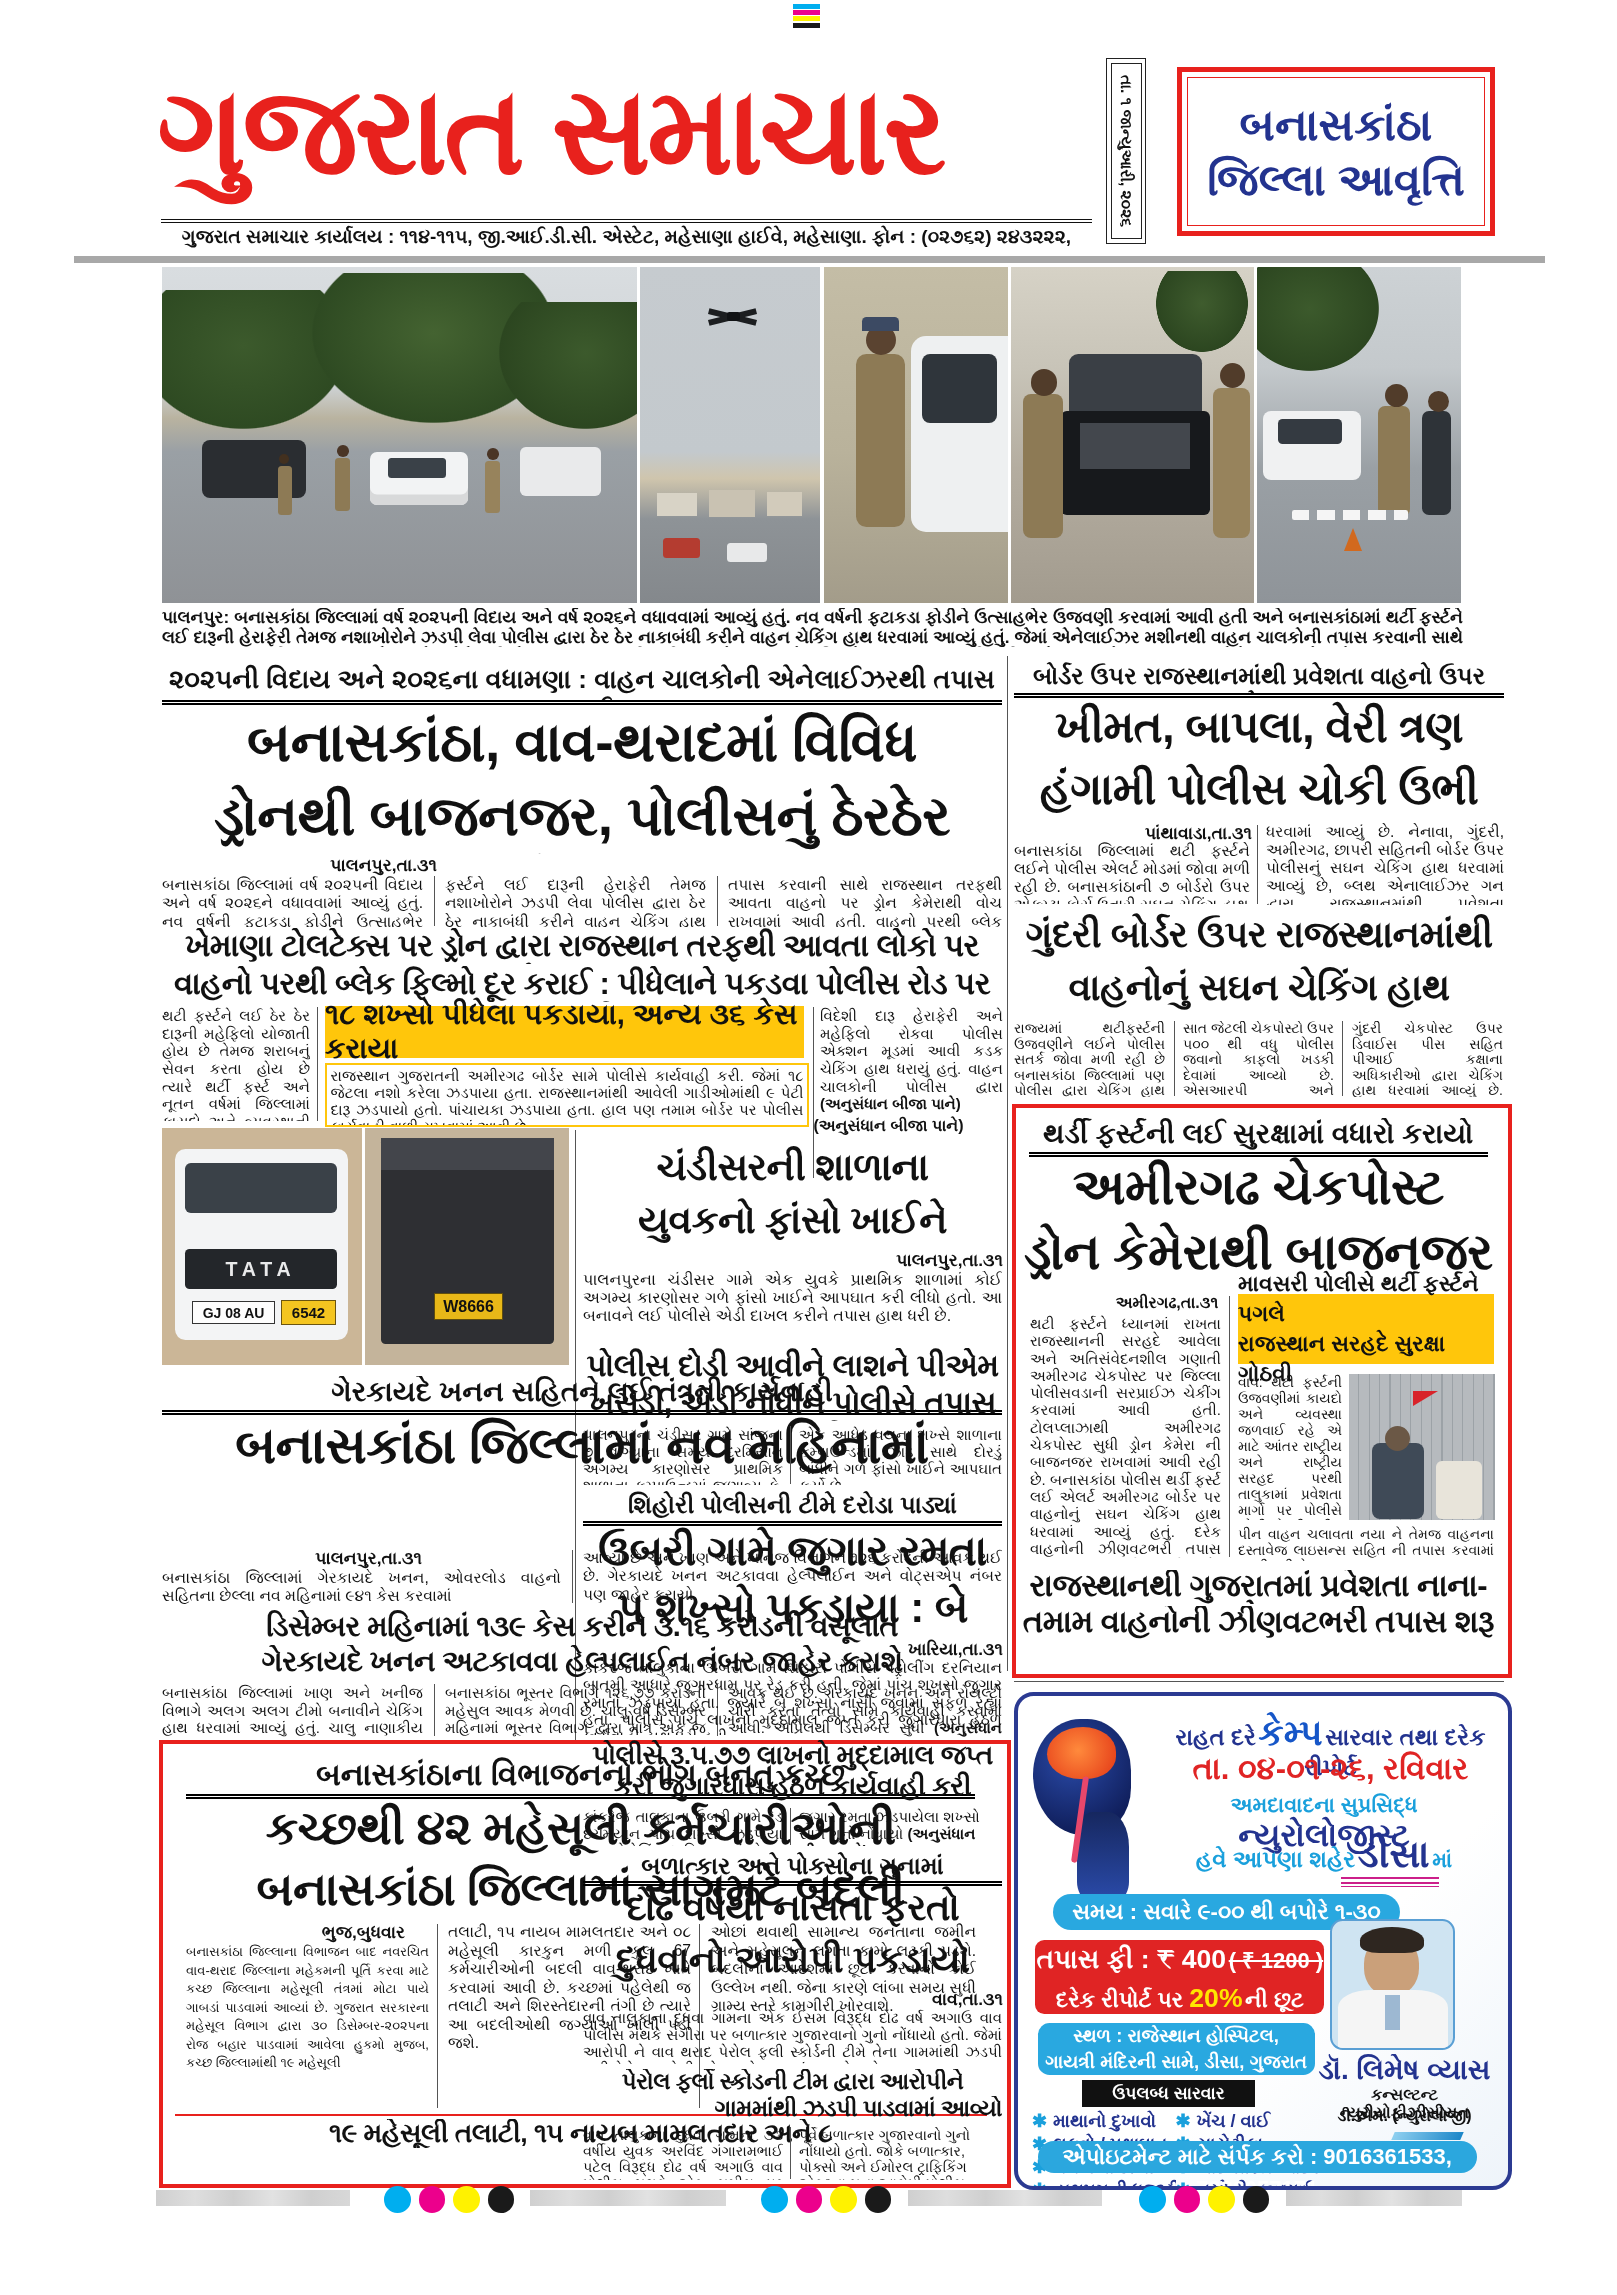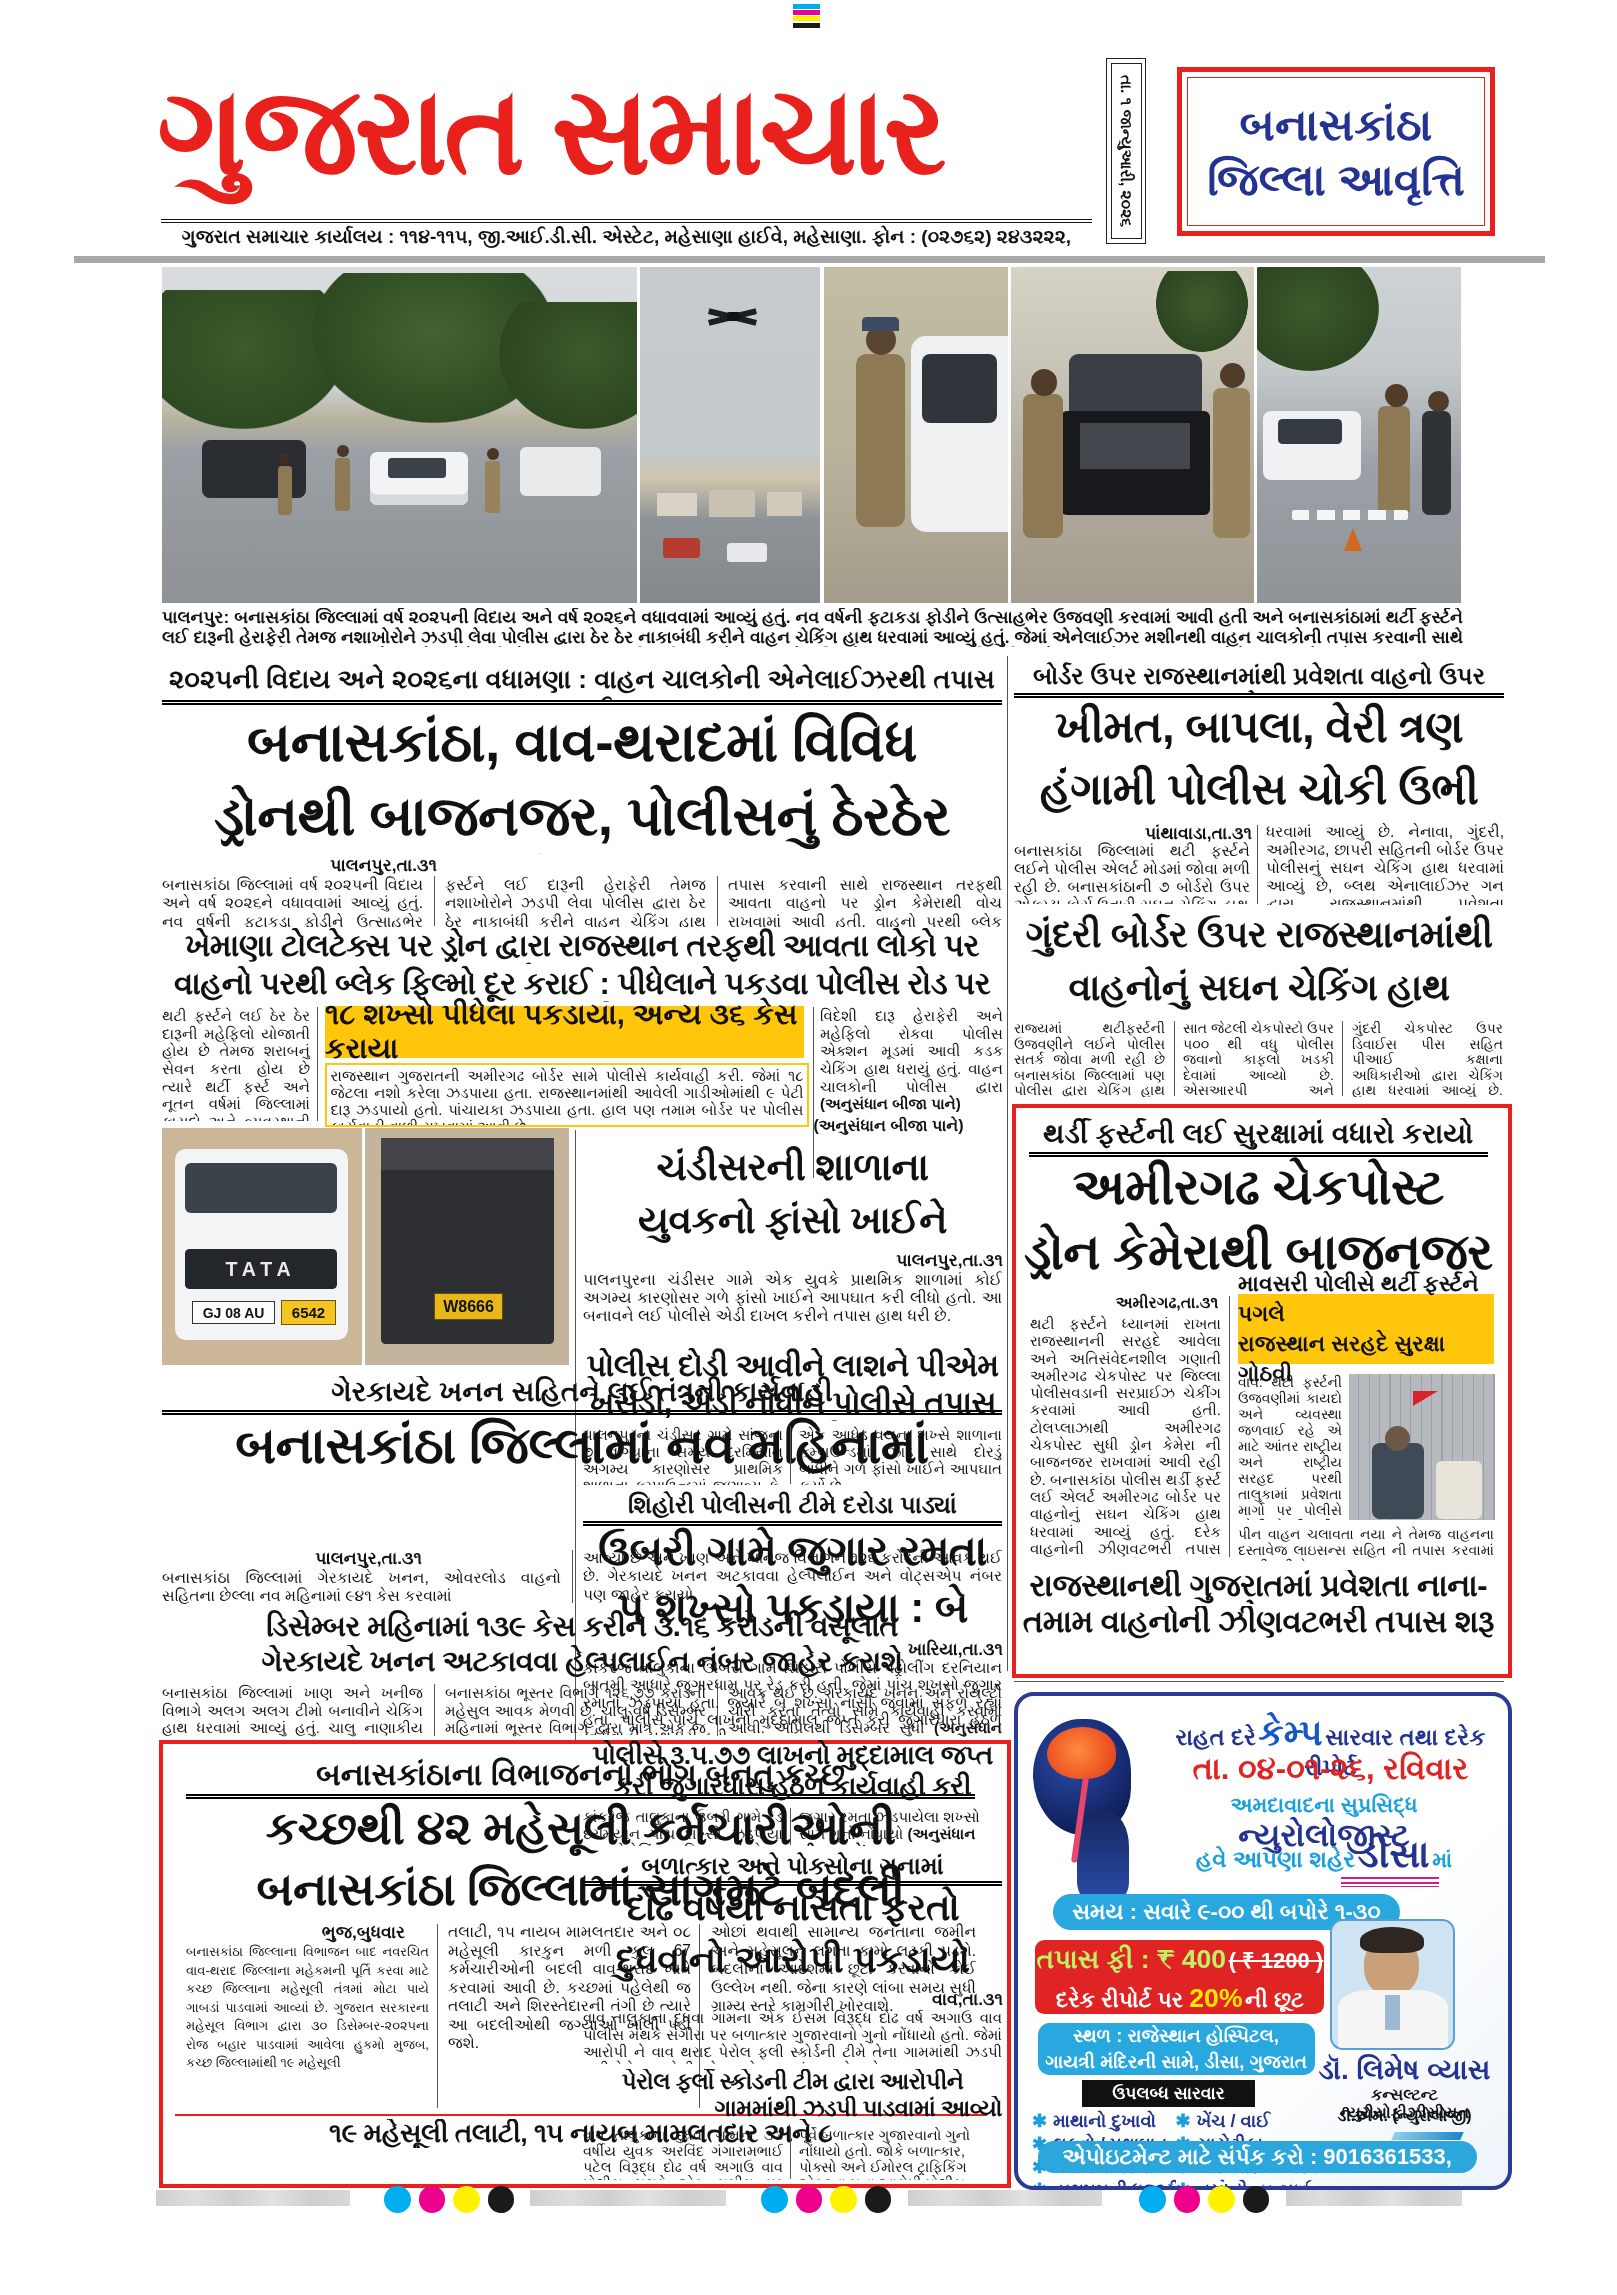--- a/index.html
+++ b/index.html
@@ -300,21 +300,21 @@
     </div>
     <div class="abs ov" style="left:127px;top:137px;width:358px;text-align:center;font-weight:bold;">
       <span style="font-size:23px;color:#1aa0dc;">હવે આપણા શહેર</span>
       <span style="font-size:38px;color:#23338f;">ડીસા</span>
       <span style="font-size:21px;color:#1aa0dc;">માં</span>
     </div>
     <div class="abs" style="left:323px;top:181px;width:98px;height:10.4px;background:repeating-linear-gradient(#cc1f8a 0 2.3px,transparent 2.3px 4.6px);"></div>
     <div class="abs pill" style="left:35px;top:198px;width:347px;height:36px;background:#29a8e0;font-size:22px;line-height:36px;">સમય : સવારે ૯-૦૦ થી બપોરે ૧-૩૦  સુધી</div>
     <div class="abs" style="left:17.3px;top:244px;width:289px;height:74px;background:#e02424;border-radius:9.2px;text-align:center;">
       <div style="font-weight:bold;line-height:38px;">
-        <span style="color:#bef264;font-size:26.6px;">તપાસ ફી : ₹ 400</span>
+        <span style="color:#ffffff;font-size:26.6px;">તપાસ ફી : ₹ 400</span>
         <span style="color:#fff;font-size:22px;text-decoration:line-through;">( ₹ 1200 )</span>
       </div>
       <div style="font-weight:bold;line-height:29px;">
         <span style="color:#fff;font-size:22px;">દરેક રીપોર્ટ પર </span>
         <span style="color:#ffe600;font-size:26.6px;">20%</span>
         <span style="color:#fff;font-size:22px;"> ની છૂટ</span>
       </div>
     </div>
     <div class="abs" style="left:312px;top:223px;width:121px;height:127px;background:#cfe4f2;border:2.3px solid #5a9fd4;border-radius:12.7px;overflow:hidden;">
       <div style="position:absolute;left:32px;top:15px;width:55px;height:60px;background:#caa07a;border-radius:46%;"></div>

